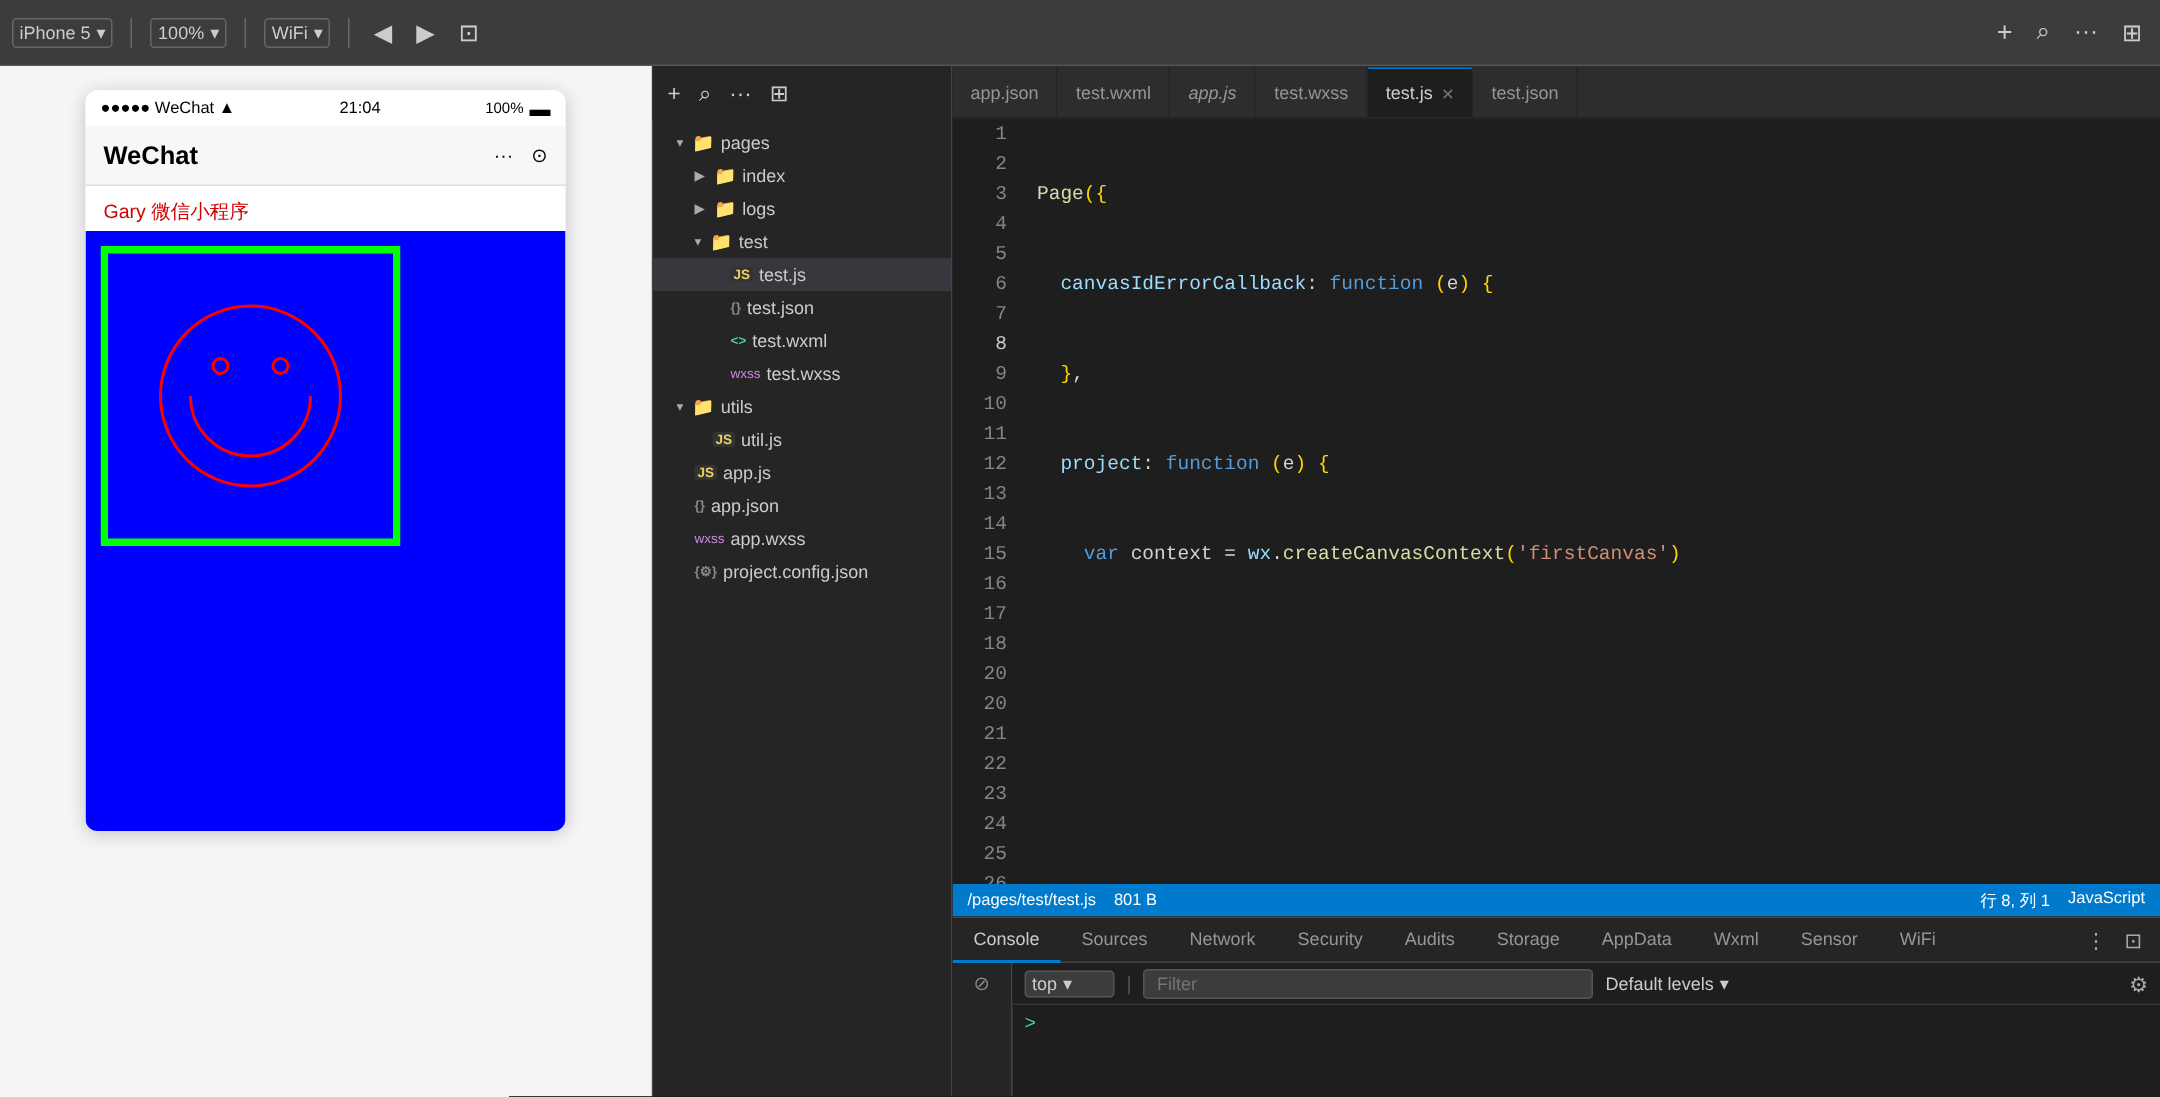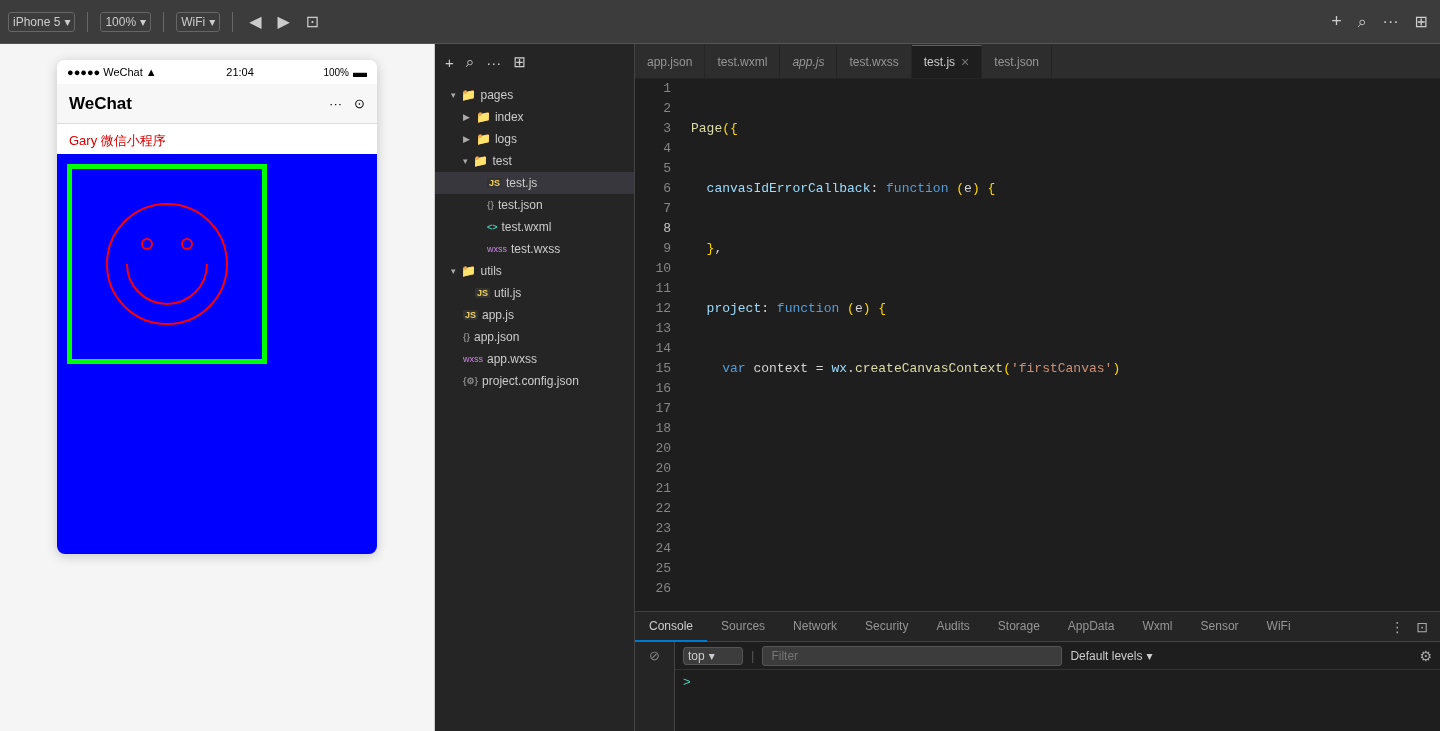--- a/index.html
+++ b/index.html
@@ -607,20 +607,30 @@
         
         
         
         
         
         
         
       </div>
     </div>
 
+    <div id="status-bar">
+      <div id="status-left">
+        <span>/pages/test/test.js</span>
+        <span>801 B</span>
+      </div>
+      <div id="status-right">
+        <span>行 8, 列 1</span>
+        <span>JavaScript</span>
+      </div>
+    </div>
 
     <div id="bottom-panel">
       <div id="bottom-tabs">
         <div class="bottom-tab active">Console</div>
         <div class="bottom-tab">Sources</div>
         <div class="bottom-tab">Network</div>
         <div class="bottom-tab">Security</div>
         <div class="bottom-tab">Audits</div>
         <div class="bottom-tab">Storage</div>
         <div class="bottom-tab">AppData</div>

